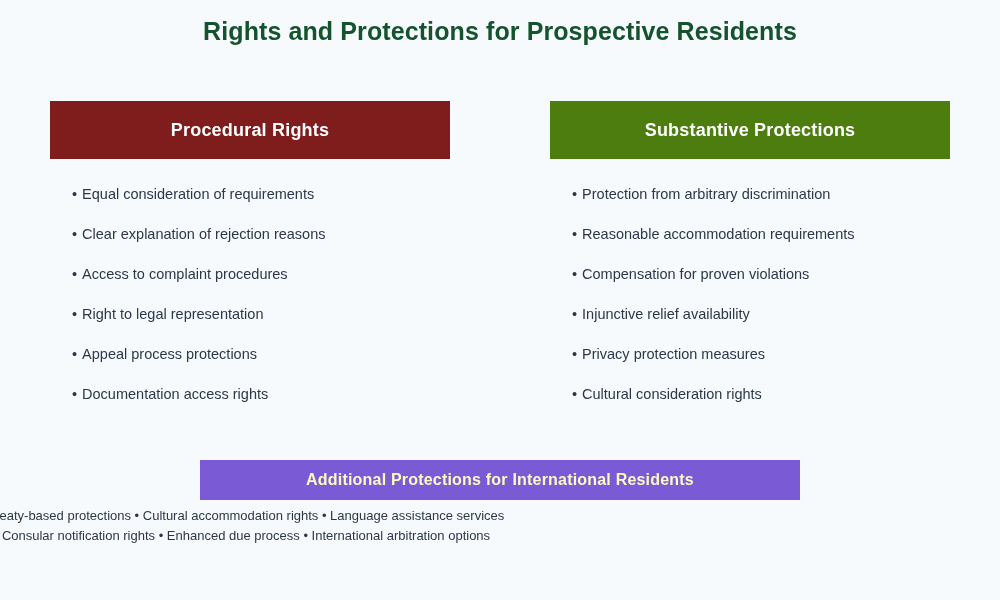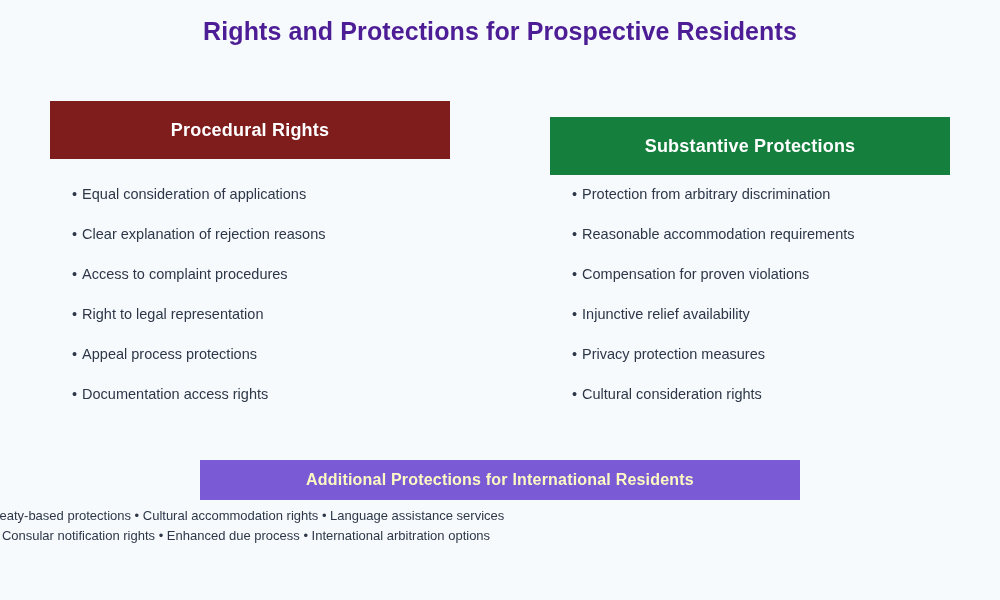--- a/index.html
+++ b/index.html
@@ -25,21 +25,21 @@
 
   
   .page-title {
     position: absolute;
     top: 16px;
     left: 0;
     width: 1000px;
     text-align: center;
     font-size: 25px;
     font-weight: bold;
-    color: #4c1d95;
+    color: #14532d;
     letter-spacing: 0.1px;
     line-height: 30px;
   }
 
   
   .column {
     position: absolute;
     top: 101px;
     width: 400px;
   }
@@ -49,21 +49,21 @@
   .col-header {
     height: 58px;
     line-height: 58px;
     text-align: center;
     color: #ffffff;
     font-size: 18px;
     font-weight: bold;
     letter-spacing: 0.2px;
   }
   .col-header.blue  { background: #7f1d1d; }
-  .col-header.green { background: #15803d; margin-top: 16px; }
+  .col-header.green { background: #4d7c0f; }
 
   .bullet-list {
     margin: 0;
     padding: 0;
     list-style: none;
     position: absolute;
     top: 84px;
     left: 0;
     width: 400px;
   }
@@ -116,21 +116,21 @@
 </head>
 <body>
 
 <div id="page">
 
   <div class="page-title">Rights and Protections for Prospective Residents</div>
 
   <div class="column left">
     <div class="col-header blue">Procedural Rights</div>
     <ul class="bullet-list">
-      <li class="bullet-item"><span class="dot">•</span><span>Equal consideration of applications</span></li>
+      <li class="bullet-item"><span class="dot">•</span><span>Equal consideration of requirements</span></li>
       <li class="bullet-item"><span class="dot">•</span><span>Clear explanation of rejection reasons</span></li>
       <li class="bullet-item"><span class="dot">•</span><span>Access to complaint procedures</span></li>
       <li class="bullet-item"><span class="dot">•</span><span>Right to legal representation</span></li>
       <li class="bullet-item"><span class="dot">•</span><span>Appeal process protections</span></li>
       <li class="bullet-item"><span class="dot">•</span><span>Documentation access rights</span></li>
     </ul>
   </div>
 
   <div class="column right">
     <div class="col-header green">Substantive Protections</div>

